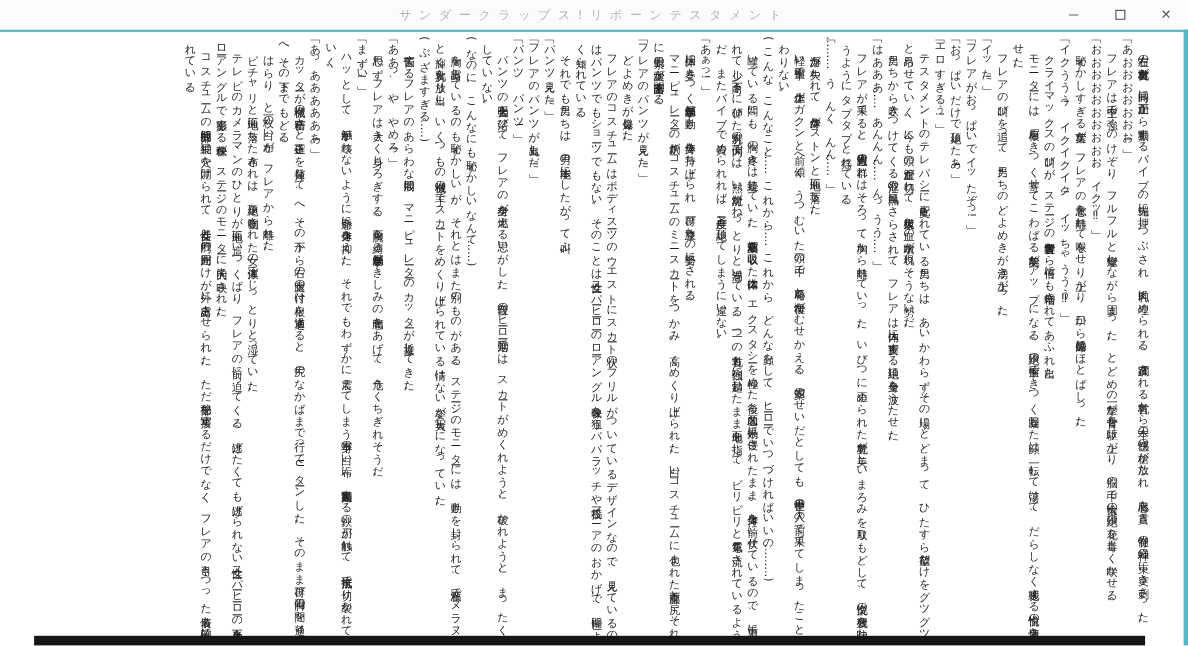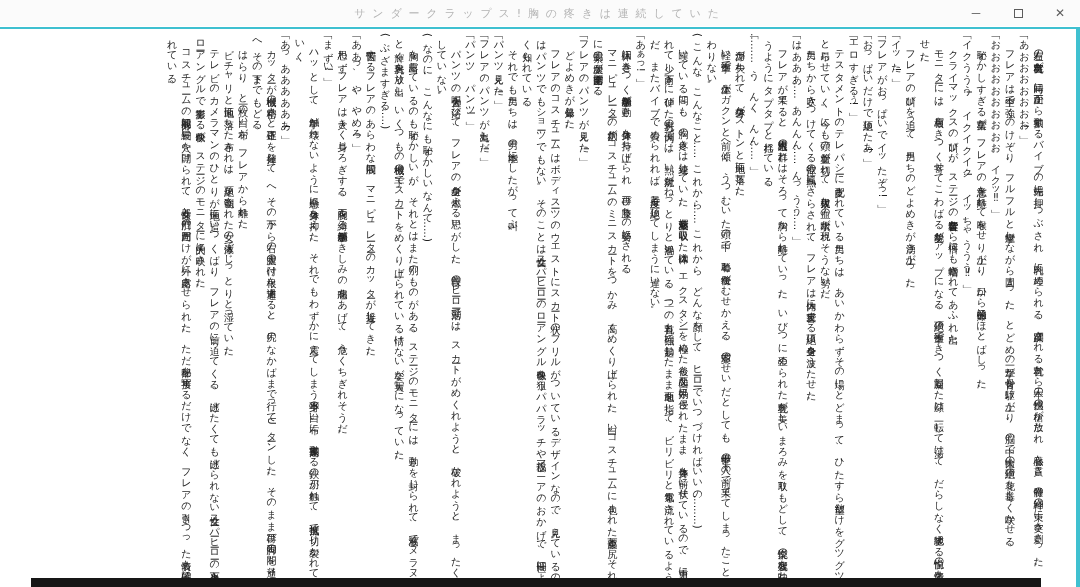--- a/index.html
+++ b/index.html
@@ -28,21 +28,21 @@
     font-size:10px;line-height:14.2px;color:#1f1f1f;letter-spacing:0;}
   .reader-text p{margin:0;padding:0;text-indent:1em;}
   .reader-text p.no-indent{text-indent:0;}
 </style>
 </head>
 <body>
 
 <div class="window">
 
   <div class="titlebar">
-    <div class="titlebar-title" style="color: rgb(180, 180, 180);">サンダークラップス!胸の疼きは連続していた</div>
+    <div class="titlebar-title" style="color: rgb(180, 180, 180);">サンダークラップス!リボーンテスタメント</div>
     <div class="win-controls">
       <button class="win-btn">
         <span>─</span>
       </button>
       <button class="win-btn">
         <span class="restore-glyph">
           <span class="back"></span>
             <span class="front"></span>
         </span>
       </button>

